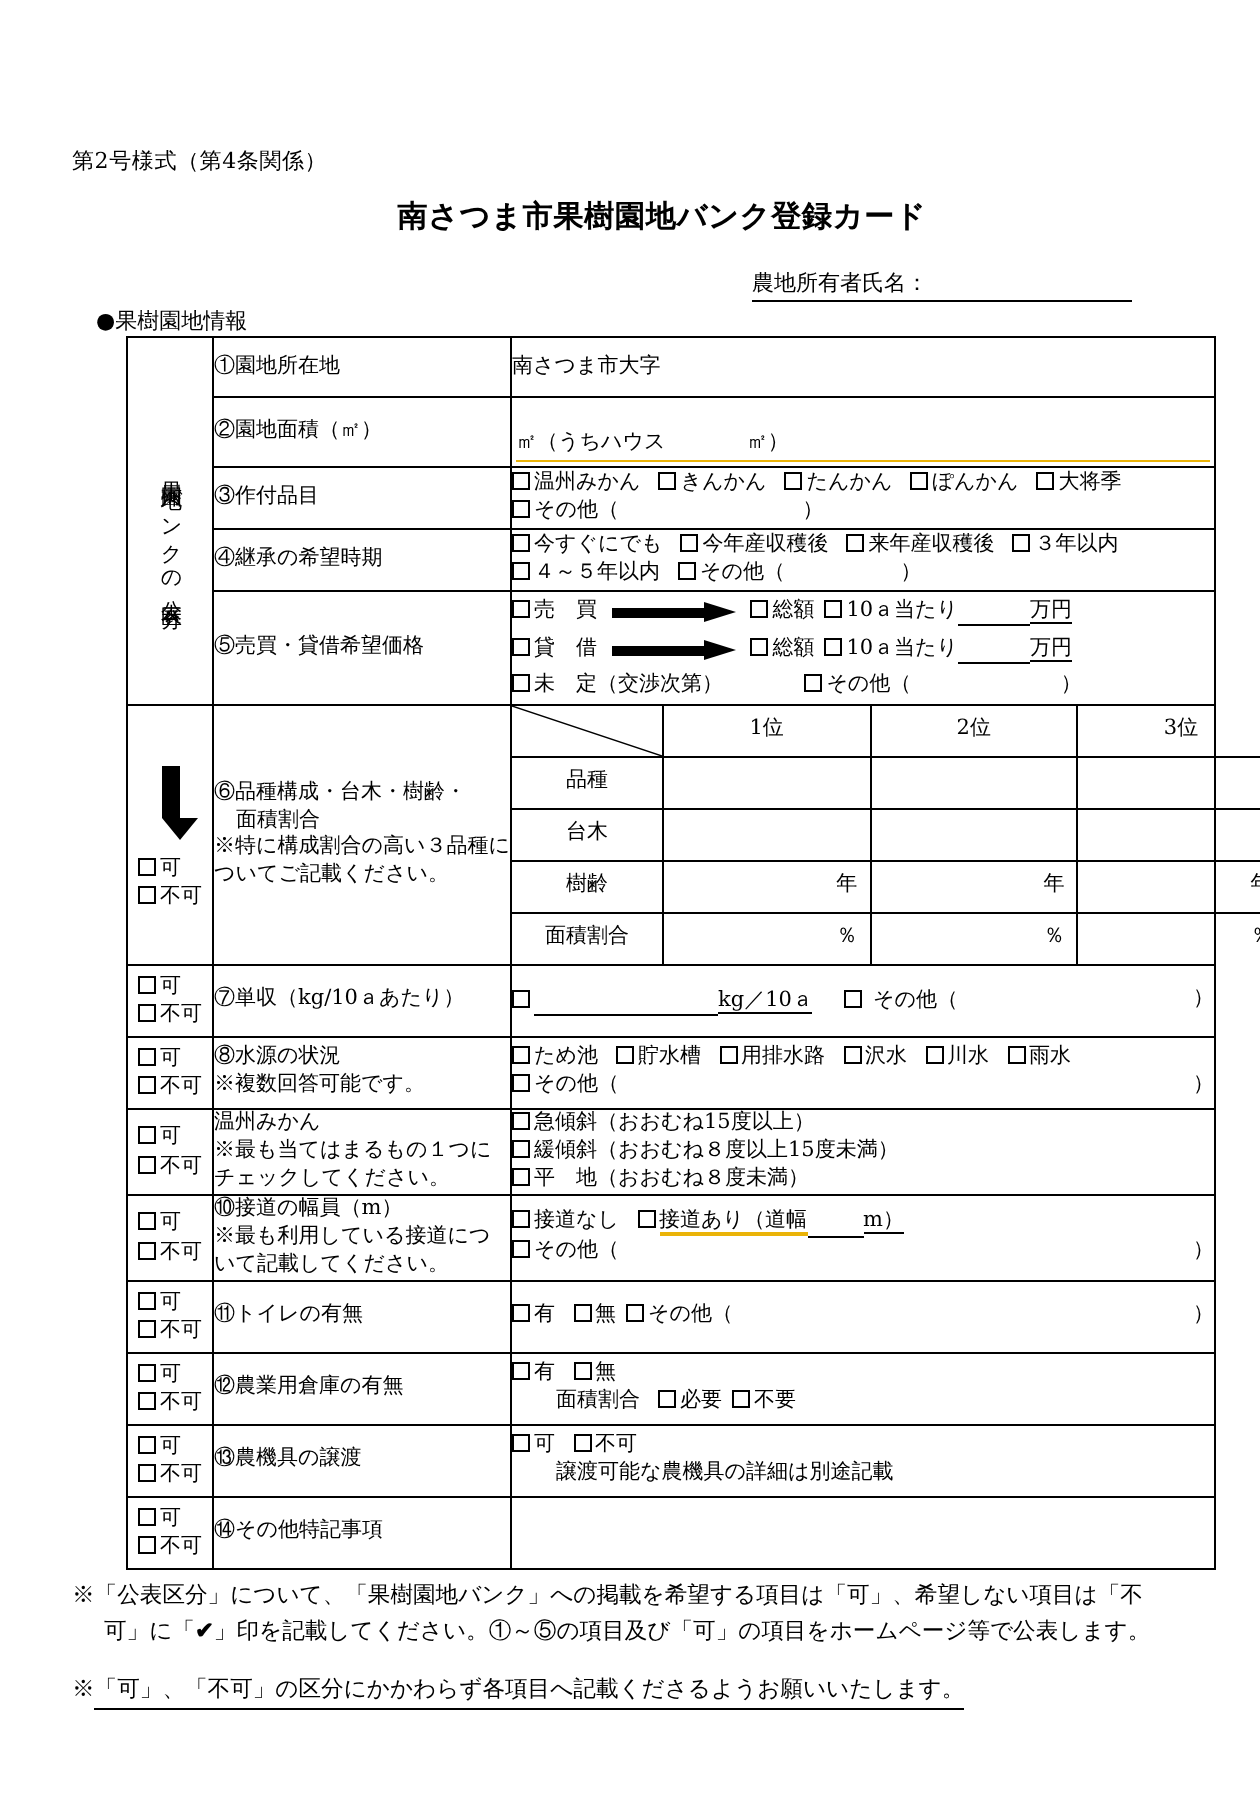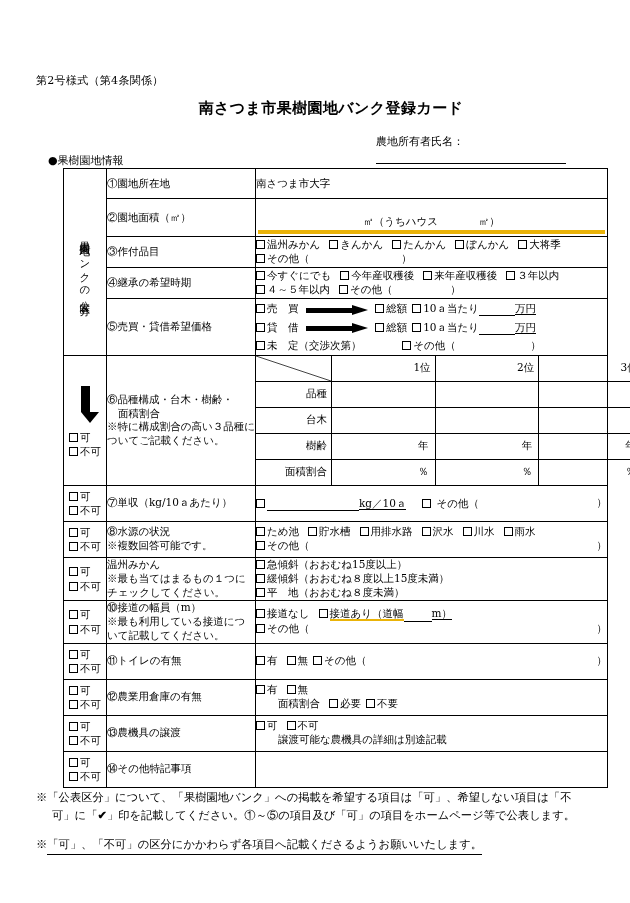--- a/index.html
+++ b/index.html
@@ -43,21 +43,21 @@
     letter-spacing: 0.4px;
     padding-left: 16px;
   }
   .owner-line {
     position: absolute;
     left: 376px;
     top: 134px;
     width: 190px;
     border-bottom: 1px solid #000;
     font-size: 11px;
-    padding-bottom: 14px;
+    padding-bottom: 1px;
     white-space: nowrap;
     font-family: Liberation Mono, monospace;
   }
   .section-head {
     position: absolute;
     left: 48px;
     top: 153px;
     font-size: 11px;
     white-space: nowrap;
   }
@@ -153,23 +153,22 @@
   .pub-pair .opt { font-size: 10.5px; }
 
   
   .ul {
     display: inline-block;
     border-bottom: 1px solid #000;
     vertical-align: bottom;
   }
 
   .area-line {
-    border-bottom: 4px solid #eab308;
+    border-bottom: 1px solid #eab308;
     display: block;
-    text-align: center;
     padding-bottom: 1px;
     margin: 16px 2px 2px 2px;
   }
   .paren-end { float: right; }
 
   
   .r-arrow {
     display: inline-block;
     position: relative;
     width: 62px;
@@ -196,21 +195,21 @@
   
   table.sub {
     width: 100%;
     border-collapse: collapse;
     table-layout: fixed;
   }
   table.sub td {
     border: 1px solid #000;
     font-size: 10.5px;
     height: 25px;
-    text-align: right;
+    text-align: center;
     vertical-align: middle;
     padding: 0 4px;
   }
   table.sub td.sub-lbl { width: 67px; }
   table.sub td.sub-col { width: 94.6px; }
   table.sub td.unit { text-align: right; padding-right: 6px; }
   td.diag {
     position: relative;
     overflow: hidden;
     padding: 0;

